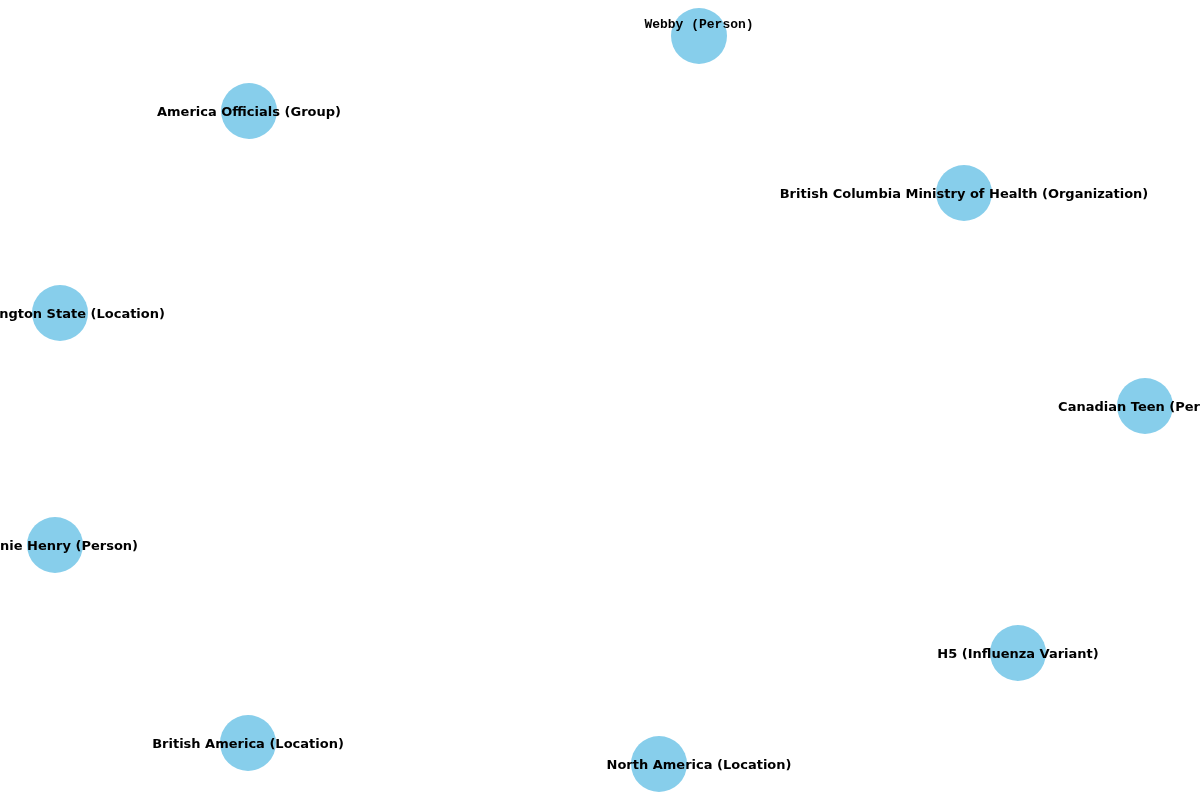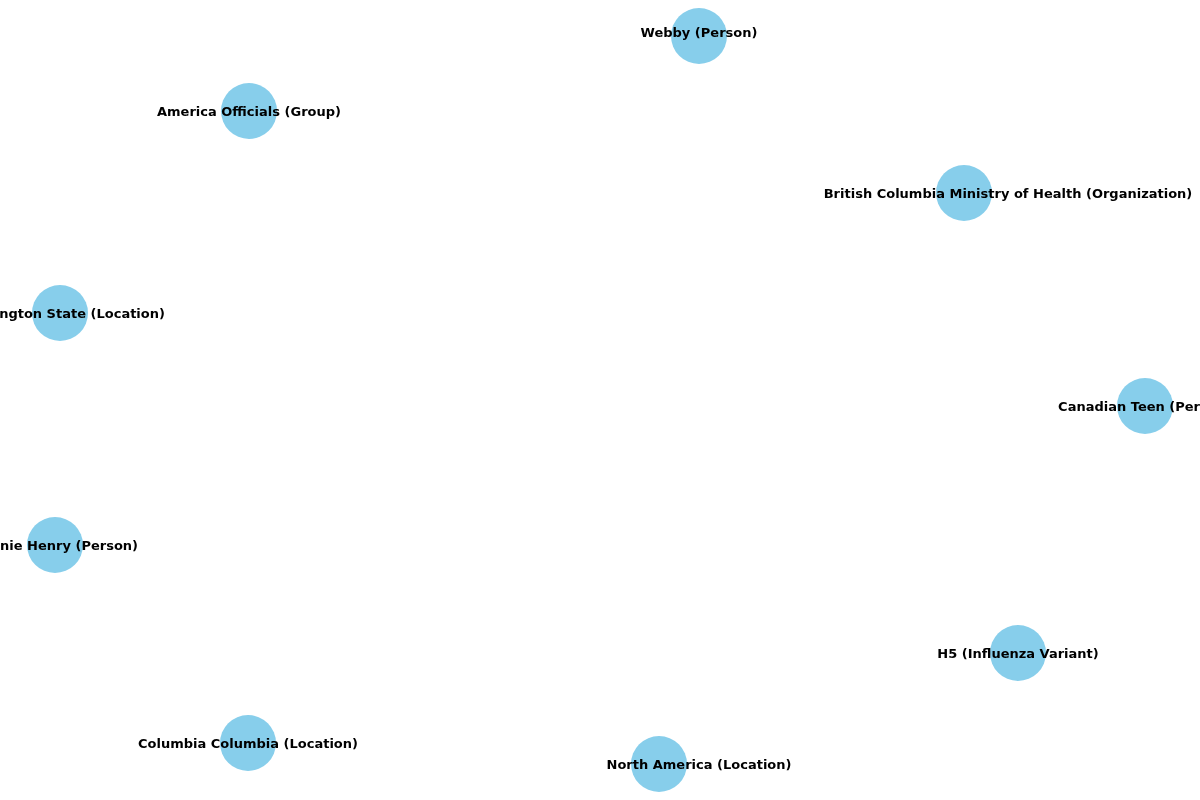--- a/index.html
+++ b/index.html
@@ -5,30 +5,30 @@
   html, body { margin:0; padding:0; background:#ffffff; }
   body { width:1200px; height:800px; position:relative; overflow:hidden; }
   .node { position:absolute; width:56px; height:56px; border-radius:50%; background:#87ceeb; transform:translate(-50%,-50%); }
   .label { position:absolute; transform:translate(-50%,-50%); white-space:nowrap; font-family:"DejaVu Sans", sans-serif; font-weight:bold; font-size:13px; color:#000; }
 </style>
 </head>
 <body>
 
 <div id="graph">
     <div class="node" style="left: 699px; top: 36px; background: rgb(135, 206, 235);"></div>
-    <div class="label" style="left: 699px; top: 32px;">Webby (Person)</div>
+    <div class="label" style="left: 699px; top: 24px; font-family: Liberation Mono, monospace;">Webby (Person)</div>
     <div class="node" style="left: 249px; top: 111px; background: rgb(135, 206, 235);"></div>
     <div class="label" style="left: 249px; top: 111px;">America Officials (Group)</div>
     <div class="node" style="left: 964px; top: 193px; background: rgb(135, 206, 235);"></div>
-    <div class="label" style="left: 1008px; top: 193px;">British Columbia Ministry of Health (Organization)</div>
+    <div class="label" style="left: 964px; top: 193px;">British Columbia Ministry of Health (Organization)</div>
     <div class="node" style="left: 60px; top: 313px; background: rgb(135, 206, 235);"></div>
     <div class="label" style="left: 60px; top: 313px;">Washington State (Location)</div>
     <div class="node" style="left: 1145px; top: 406px; background: rgb(135, 206, 235);"></div>
     <div class="label" style="left: 1145px; top: 406px;">Canadian Teen (Person)</div>
     <div class="node" style="left: 55px; top: 545px; background: rgb(135, 206, 235);"></div>
     <div class="label" style="left: 55px; top: 545px;">Bonnie Henry (Person)</div>
     <div class="node" style="left: 1018px; top: 653px; background: rgb(135, 206, 235);"></div>
     <div class="label" style="left: 1018px; top: 653px;">H5 (Influenza Variant)</div>
     <div class="node" style="left: 248px; top: 743px; background: rgb(135, 206, 235);"></div>
-    <div class="label" style="left: 248px; top: 743px;">Columbia Columbia (Location)</div>
+    <div class="label" style="left: 248px; top: 743px;">British America (Location)</div>
     <div class="node" style="left: 659px; top: 764px; background: rgb(135, 206, 235);"></div>
     <div class="label" style="left: 659px; top: 764px; margin-left: 40px;">North America (Location)</div>
   </div>
 
 </body></html>

